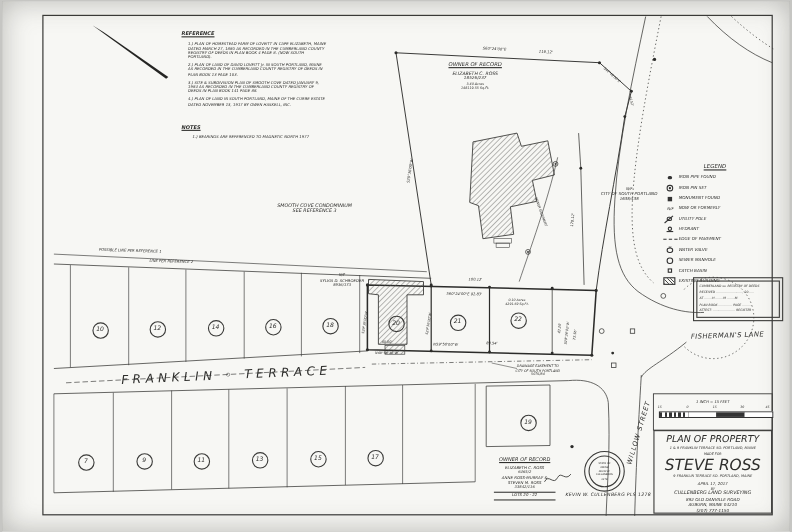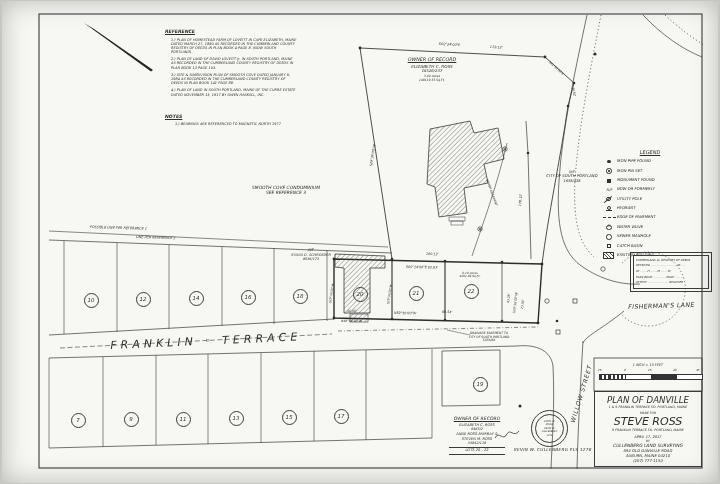--- a/index.html
+++ b/index.html
@@ -314,24 +314,24 @@
   <div class="t" style="left:671px;top:368px;font-size:2.9px;">30</div>
   <div class="t" style="left:694px;top:368px;font-size:2.9px;">45</div>
   <div class="sb" style="left:597px;top:373px;width:102px;">
     <i style="width:25%;background:repeating-linear-gradient(90deg,#333 0,#333 2.1px,#fff 2.1px,#fff 4.2px);"></i>
     <i style="width:25%;background:#fff;"></i>
     <i style="width:25%;background:#333;"></i>
     <i style="width:25%;background:#fff;"></i>
   </div>
 
   <div class="box tb ctr" style="left:592px;top:390px;width:108px;height:76px;padding-top:3px;">
-    <div style="font-size:8.6px;font-style:italic;">PLAN OF DANVILLE</div>
+    <div style="font-size:8.6px;font-style:italic;">PLAN OF PROPERTY</div>
     <div style="font-size:3.2px;font-style:italic;">1 &amp; 9 FRANKLIN TERRACE   SO. PORTLAND, MAINE</div>
     <div style="font-size:3px;font-style:italic;margin-top:1.5px;">MADE FOR</div>
-    <div style="font-size:11px;font-style:italic;">STEVE ROSS</div>
+    <div style="font-size:14px;font-style:italic;">STEVE ROSS</div>
     <div style="font-size:3.2px;font-style:italic;">9 FRANKLIN TERRACE   SO. PORTLAND, MAINE</div>
     <div style="font-size:3.6px;font-style:italic;margin-top:3px;">APRIL 17, 2017</div>
     <div style="font-size:3px;font-style:italic;">BY</div>
     <div style="font-size:4.4px;font-style:italic;">CULLENBERG LAND SURVEYING</div>
     <div style="font-size:3.8px;font-style:italic;">892 OLD DANVILLE ROAD</div>
     <div style="font-size:3.8px;font-style:italic;">AUBURN, MAINE 04210</div>
     <div style="font-size:3.8px;font-style:italic;">(207) 777-1150</div>
   </div>
 
   <div class="t ctr" style="left:428px;top:415px;width:94px;">

